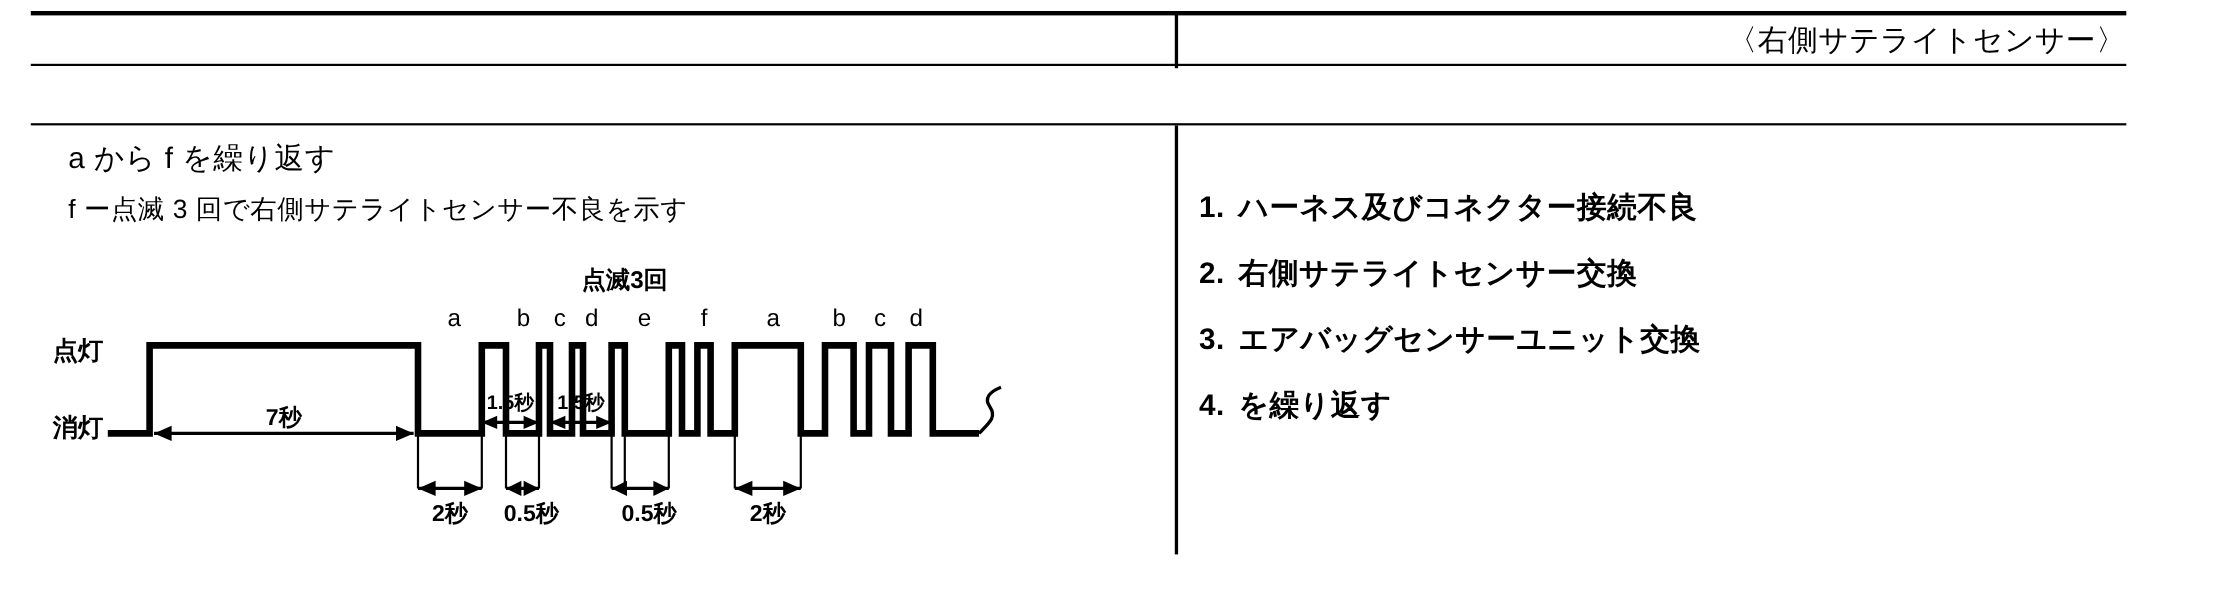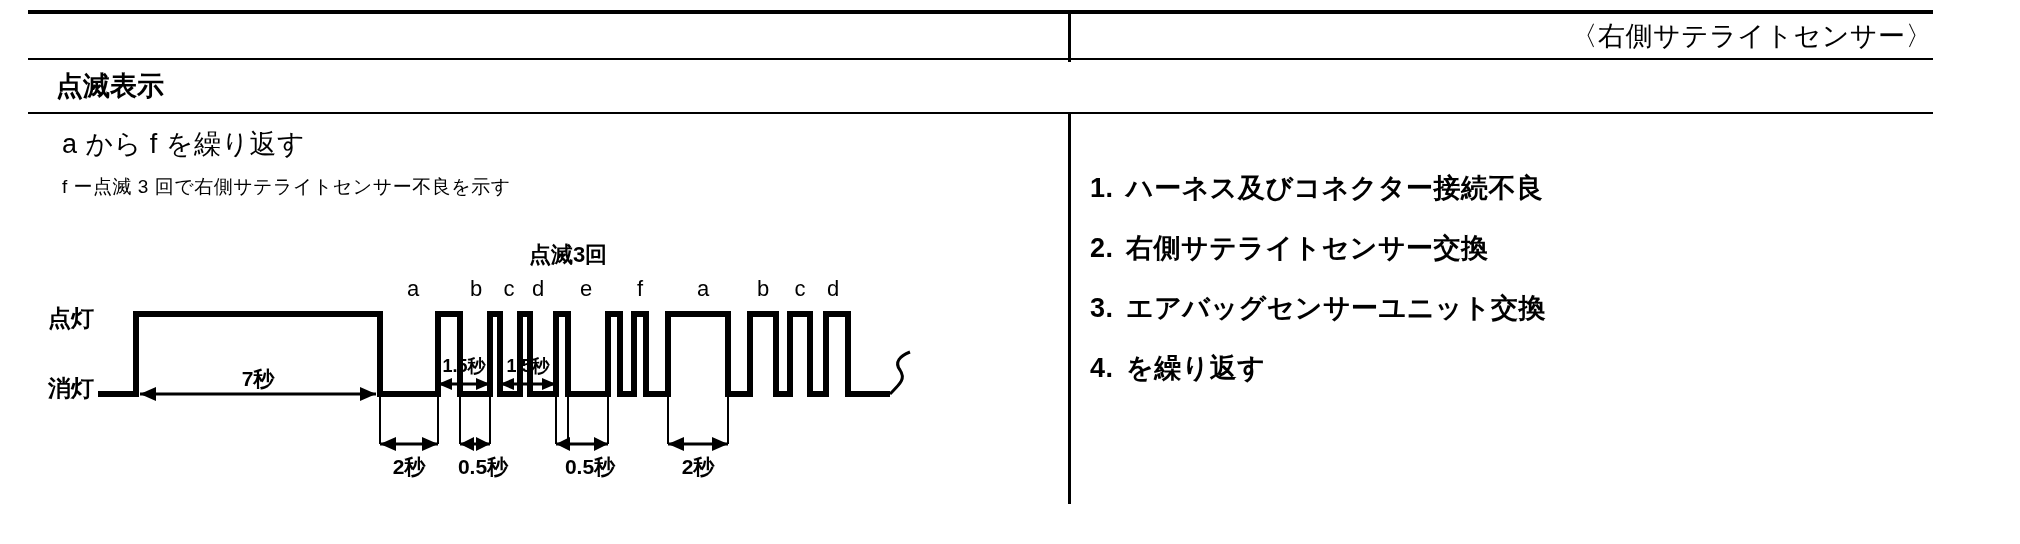--- a/index.html
+++ b/index.html
@@ -102,21 +102,21 @@
     left: 34px;
     top: 12px;
     font-size: 27px;
     white-space: nowrap;
     letter-spacing: 0.5px;
   }
   .line2 {
     position: absolute;
     left: 34px;
     top: 60px;
-    font-size: 19px;
+    font-size: 24px;
     white-space: nowrap;
     letter-spacing: 0.5px;
   }
   .svc-item {
     font-size: 27px;
     font-weight: bold;
     white-space: nowrap;
     margin-bottom: 24px;
     letter-spacing: 0.5px;
   }
@@ -143,23 +143,20 @@
 
     <div class="rule rule-thick"></div>
 
     <div class="title-row">
       <span class="title-text">〈右側サテライトセンサー〉</span>
     </div>
 
     <div class="rule rule-thin"></div>
 
     <div class="header-row">
-      <div class="col-left">
-        <span class="header-text">点滅表示</span>
-      </div>
       <div class="vline" style="top:0; height:52px;"></div>
     </div>
 
     <div class="rule rule-thin"></div>
 
     <div class="body-row">
       <div class="body-left">
         <div class="line1">a から f を繰り返す</div>
         <div class="line2">f ー点滅 3 回で右側サテライトセンサー不良を示す</div>
 

